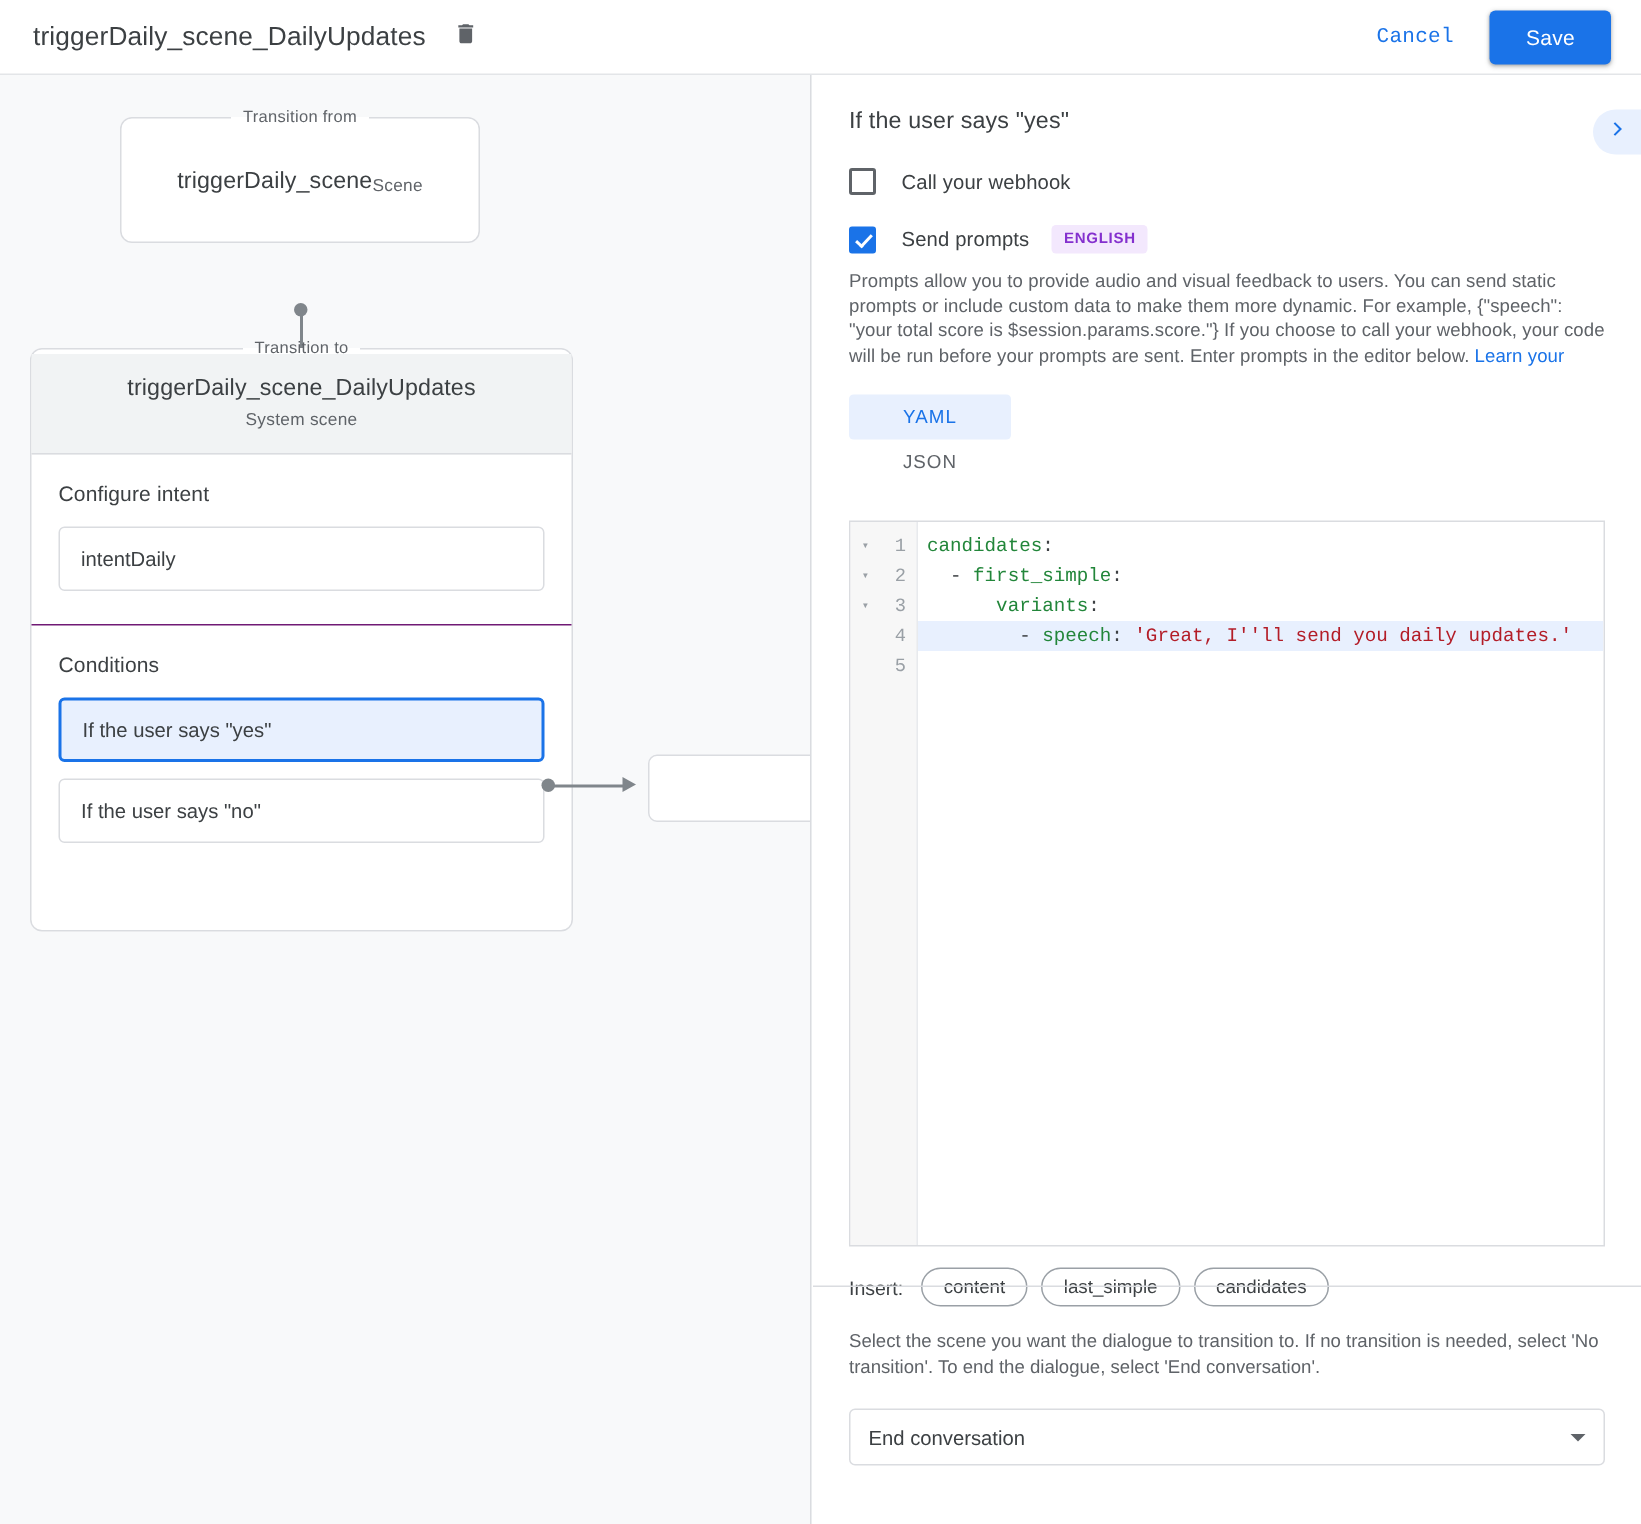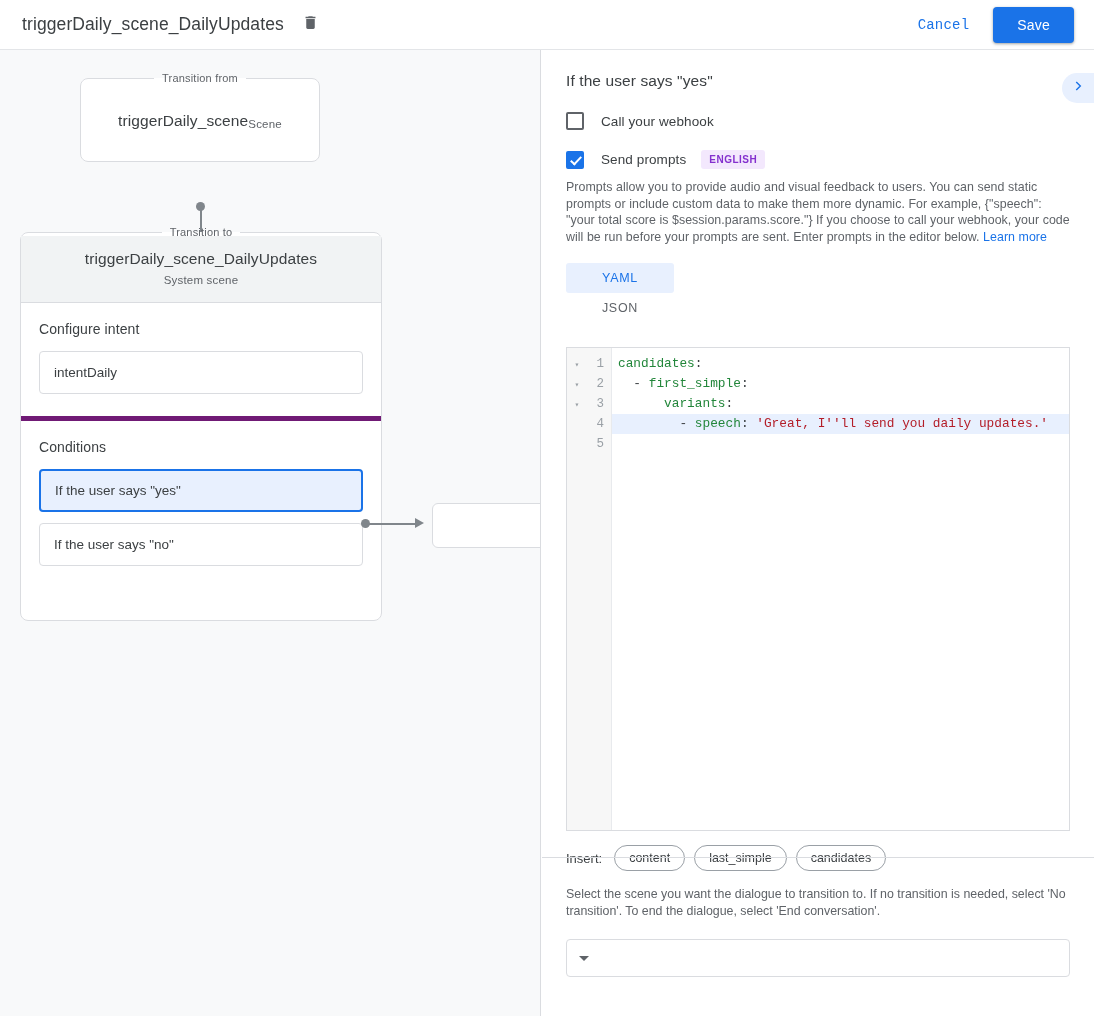--- a/index.html
+++ b/index.html
@@ -116,21 +116,21 @@
   .node-to-head {
     background: #f1f3f4;
     border-bottom: 1px solid #dadce0;
     border-radius: 0;
     padding: 14px 0 16px 0;
     display: flex; flex-direction: column; align-items: center;
     margin-top: -2px;
   }
   .section {
     padding: 18px 18px 22px 18px;
-    border-bottom: 5px solid #701a75;
+    border-bottom: 1px solid #701a75;
   }
   .section:last-child { border-bottom: none; }
   .section-label { font-size: 14px; color: #3c4043; margin-bottom: 14px; letter-spacing: .1px; }
   .field-box {
     border: 1px solid #dadce0; border-radius: 4px;
     background: #ffffff;
     height: 43px; display: flex; align-items: center;
     padding: 0 14px;
     font-size: 13.5px; color: #3c4043;
     cursor: pointer;
@@ -394,21 +394,21 @@
         <div class="cbox"></div>
         <span class="check-label">Call your webhook</span>
       </div>
 
       <div class="check-row">
         <div class="cbox on"></div>
         <span class="check-label">Send prompts</span>
         <span class="lang-badge">ENGLISH</span>
       </div>
 
-      <p class="desc"><span>Prompts allow you to provide audio and visual feedback to users. You can send static prompts or include custom data to make them more dynamic. For example, {"speech": "your total score is $session.params.score."} If you choose to call your webhook, your code will be run before your prompts are sent. Enter prompts in the editor below. </span><a>Learn more</a></p>
+      <p class="desc"><span>Prompts allow you to provide audio and visual feedback to users. You can send static prompts or include custom data to make them more dynamic. For example, {"speech": "your total score is $session.params.score."} If you choose to call your webhook, your code will be run before your prompts are sent. Enter prompts in the editor below. </span><a>Learn your</a></p>
 
       <div class="tabs">
         <div class="tab active">YAML</div>
         <div class="tab">JSON</div>
       </div>
 
       <div class="editor">
         <div class="gutter">
           <div class="gutter-row">
               <span class="fold">▾</span>
@@ -440,18 +440,19 @@
         <div class="chip">last_simple</div>
         <div class="chip">candidates</div>
       </div>
     </div>
 
     <div class="divider"></div>
 
     <div class="trans-section" style="position:absolute;top:808px;left:0;width:552px;">
       <p class="trans-desc">Select the scene you want the dialogue to transition to. If no transition is needed, select 'No transition'. To end the dialogue, select 'End conversation'.</p>
       <div class="select-box" style="width:504px;">
+        <span class="select-val">End conversation</span>
         <span class="caret"></span>
       </div>
     </div>
 
   </div>
 </div>
 
 </body></html>

